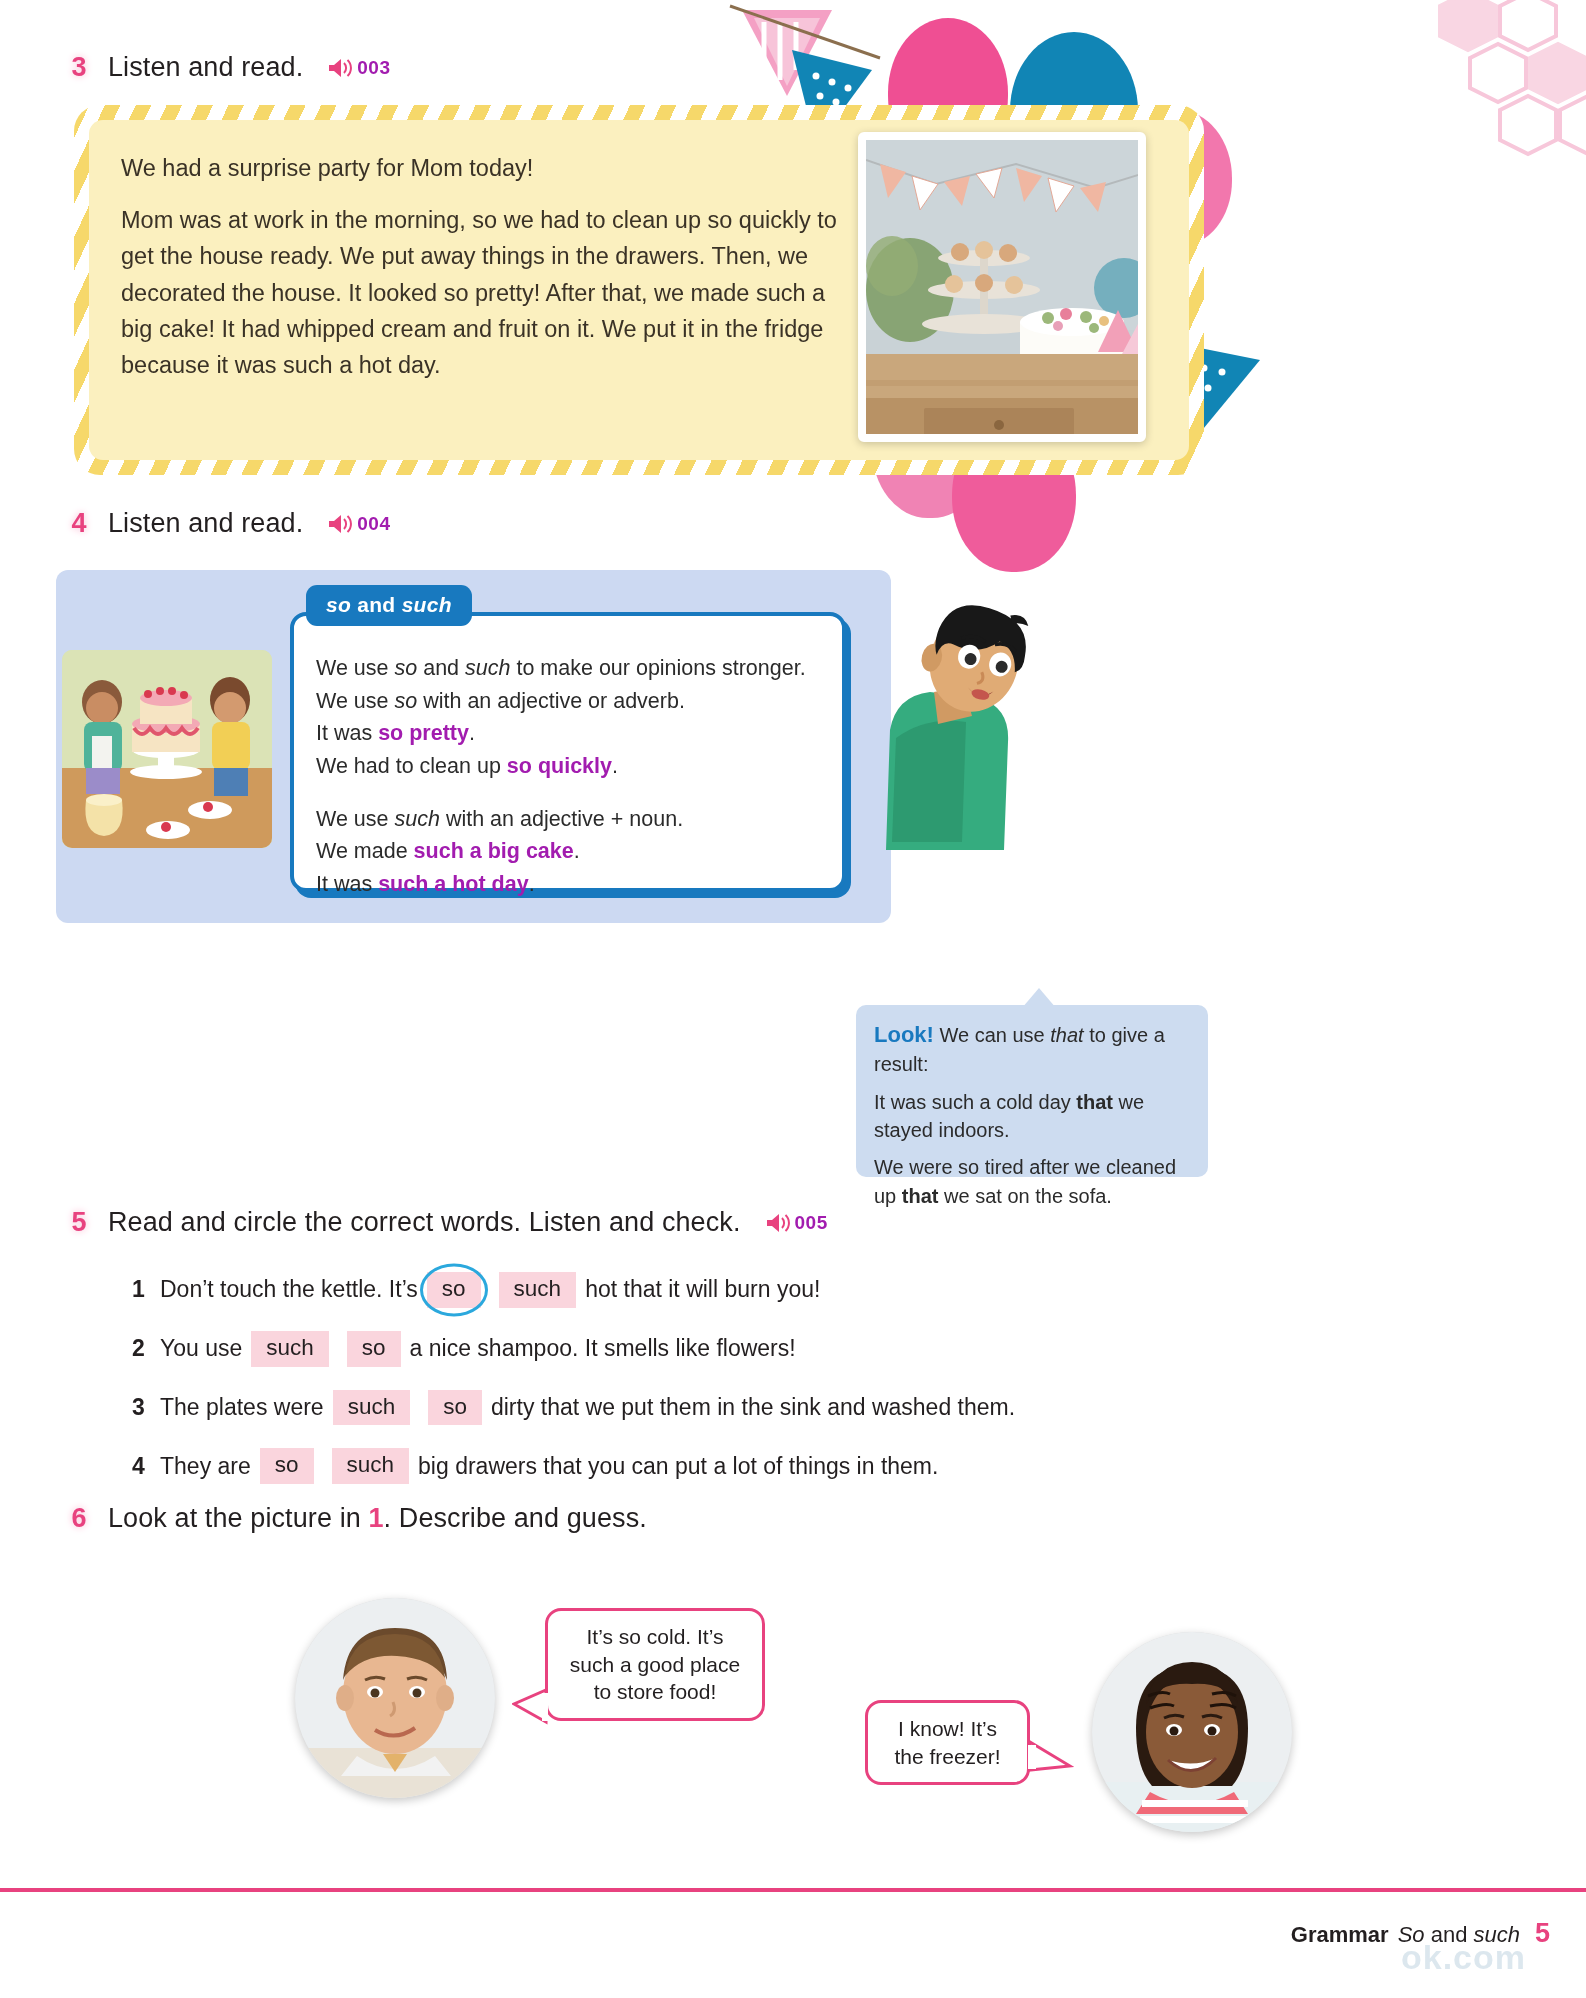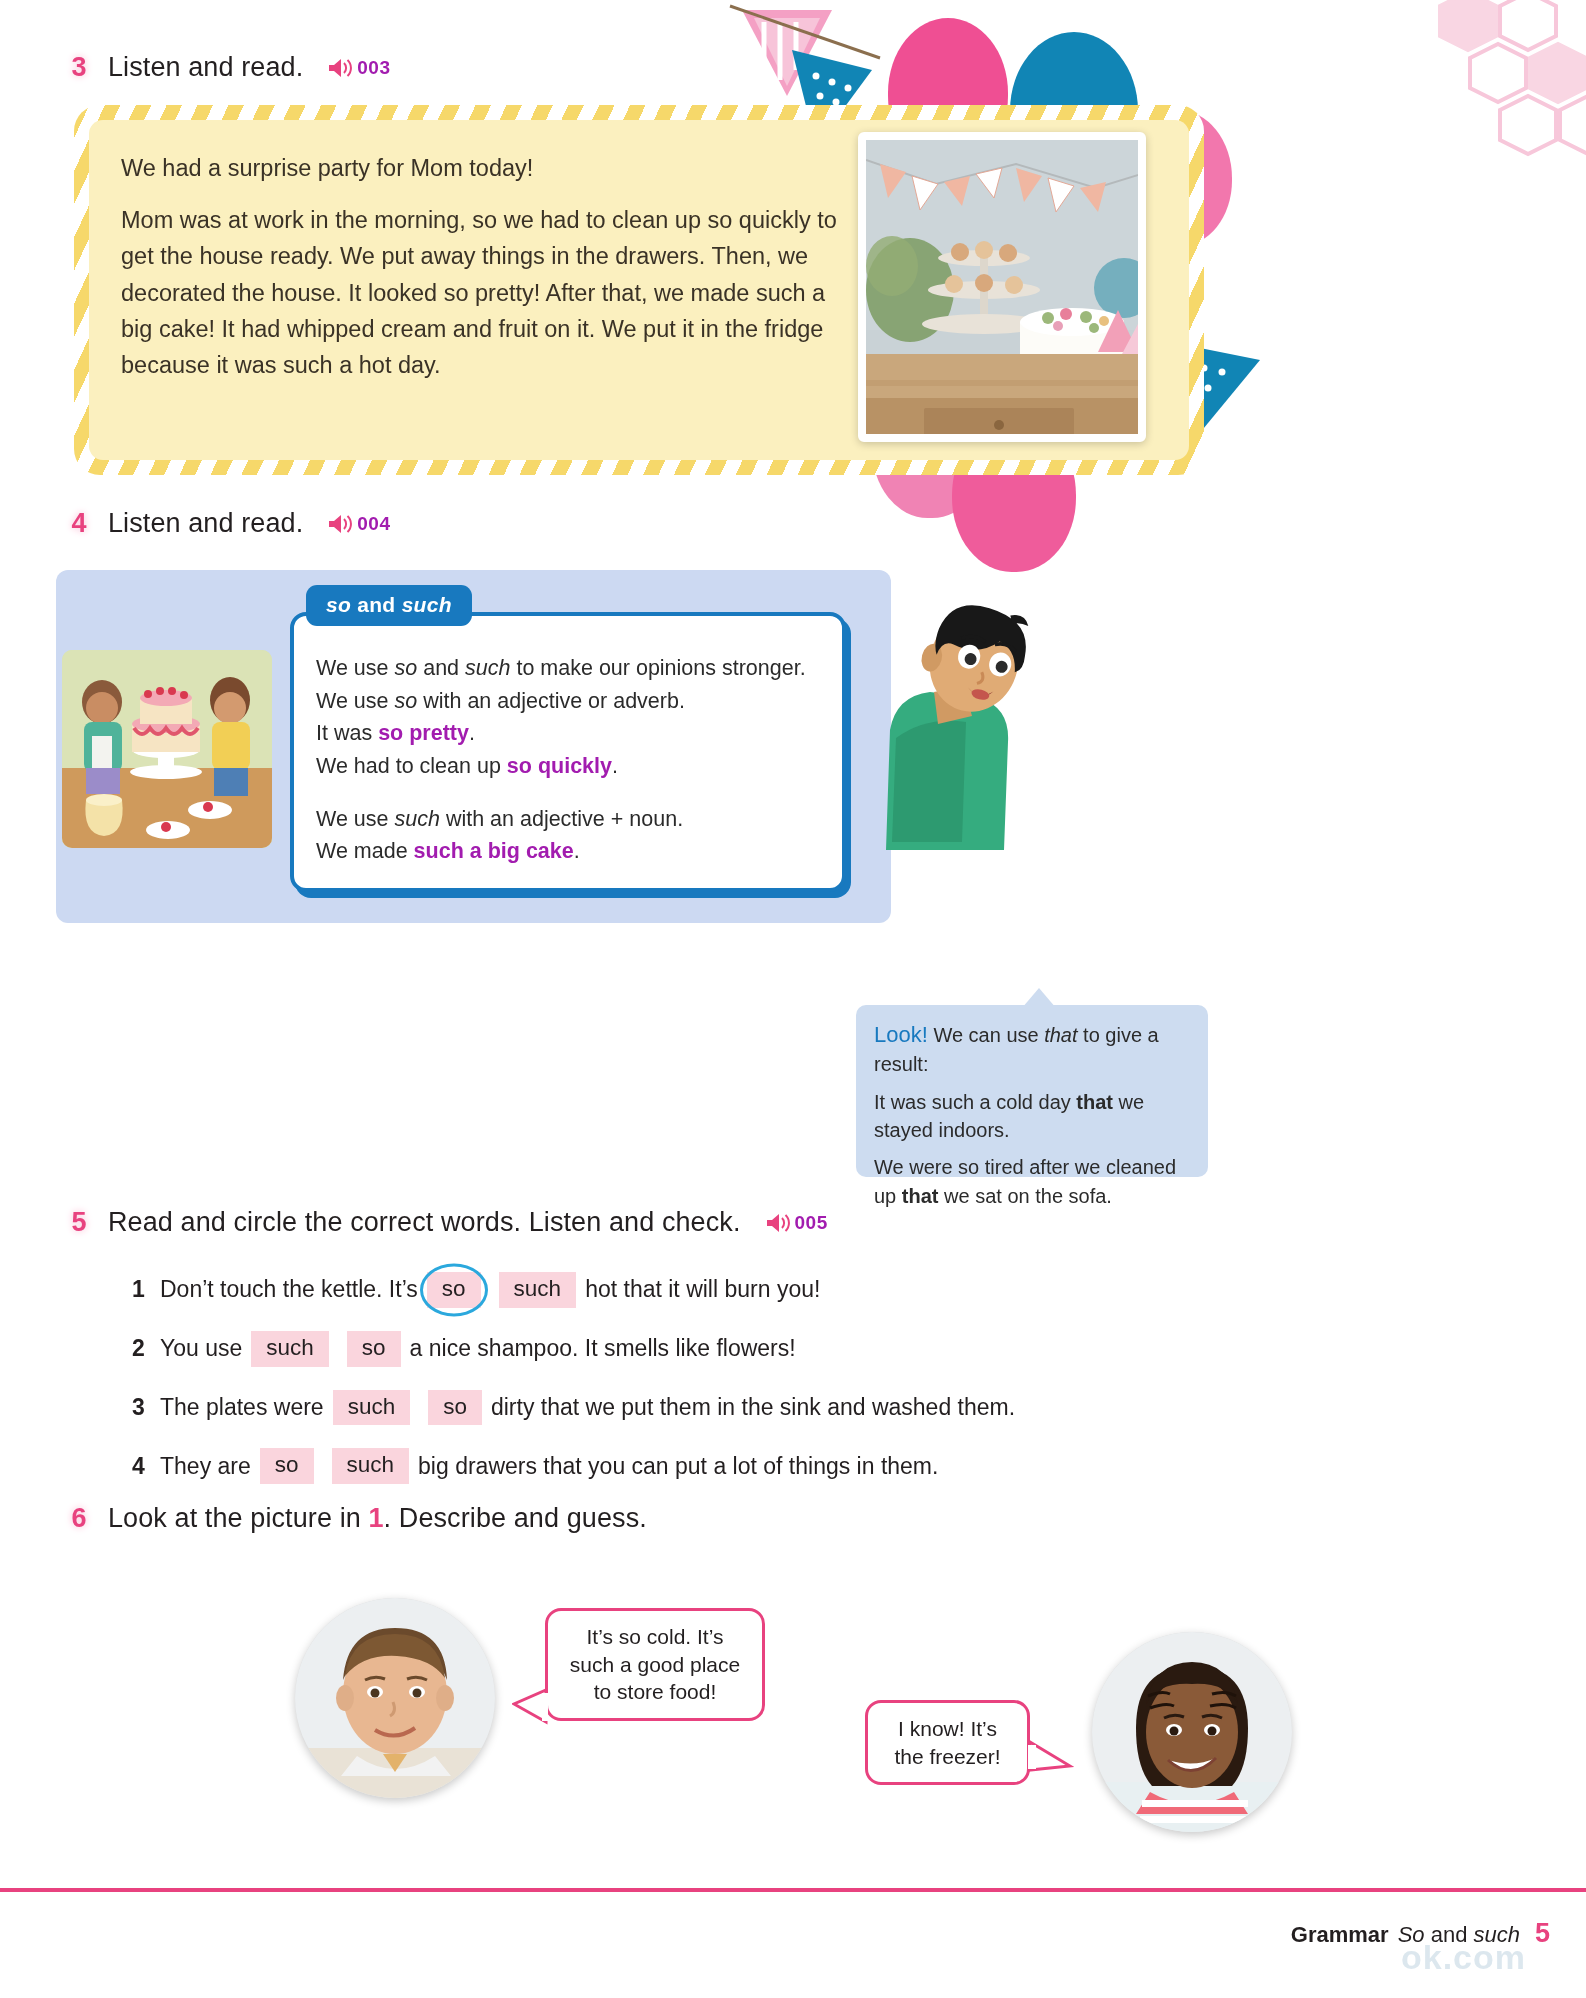--- a/index.html
+++ b/index.html
@@ -90,21 +90,21 @@
     background: #cddcf0; border-radius: 10px; padding: 14px 16px 10px 18px;
   }
   .look-tail {
     position: absolute; left: 1022px; top: 988px;
     width: 0; height: 0;
     border-left: 17px solid transparent;
     border-right: 17px solid transparent;
     border-bottom: 20px solid #cddcf0;
   }
   .look-text { font-size: 20px; line-height: 1.42; color: #2b2b2b; }
-  .look-text .lk { color: #1879bf; font-weight: normal; font-size: 22px; }
+  .look-text .lk { color: #1879bf; font-weight: bold; font-size: 22px; }
   .look-text .it { font-style: italic; }
   .look-text .bd { font-weight: bold; }
   .look-text p { margin-bottom: 9px; }
   .look-text p:last-child { margin-bottom: 0; }
 
   
   .q-list { position: absolute; left: 132px; top: 1272px; width: 1300px; }
   .q-item {
     display: flex; align-items: center; gap: 0;
     font-size: 23px; color: #231f20; margin-bottom: 23px; white-space: nowrap;
@@ -367,20 +367,21 @@
     <div class="gram-text">
       <div class="gram-block">
         <div><span>We use </span><span class="it">so</span><span> and </span><span class="it">such</span><span> to make our opinions stronger.</span></div>
         <div><span>We use </span><span class="it">so</span><span> with an adjective or adverb.</span></div>
         <div><span>It was </span><span class="hl">so pretty</span><span>.</span></div>
         <div><span>We had to clean up </span><span class="hl">so quickly</span><span>.</span></div>
       </div>
       <div class="gram-block">
         <div><span>We use </span><span class="it">such</span><span> with an adjective + noun.</span></div>
         <div><span>We made </span><span class="hl">such a big cake</span><span>.</span></div>
+        <div><span>It was </span><span class="hl">such a hot day</span><span>.</span></div>
       </div>
     </div>
   </div>
 
   <div class="boy">
     <svg width="190" height="250" viewBox="0 0 190 250">
 
       <path d="M28,130 q6,-34 40,-38 l50,6 q30,10 28,44 l-4,108 h-118 Z" fill="#35ac7f"></path>
       <path d="M34,138 q30,-22 70,-16 l-4,120 h-70 Z" fill="#2d9a70"></path>
 

